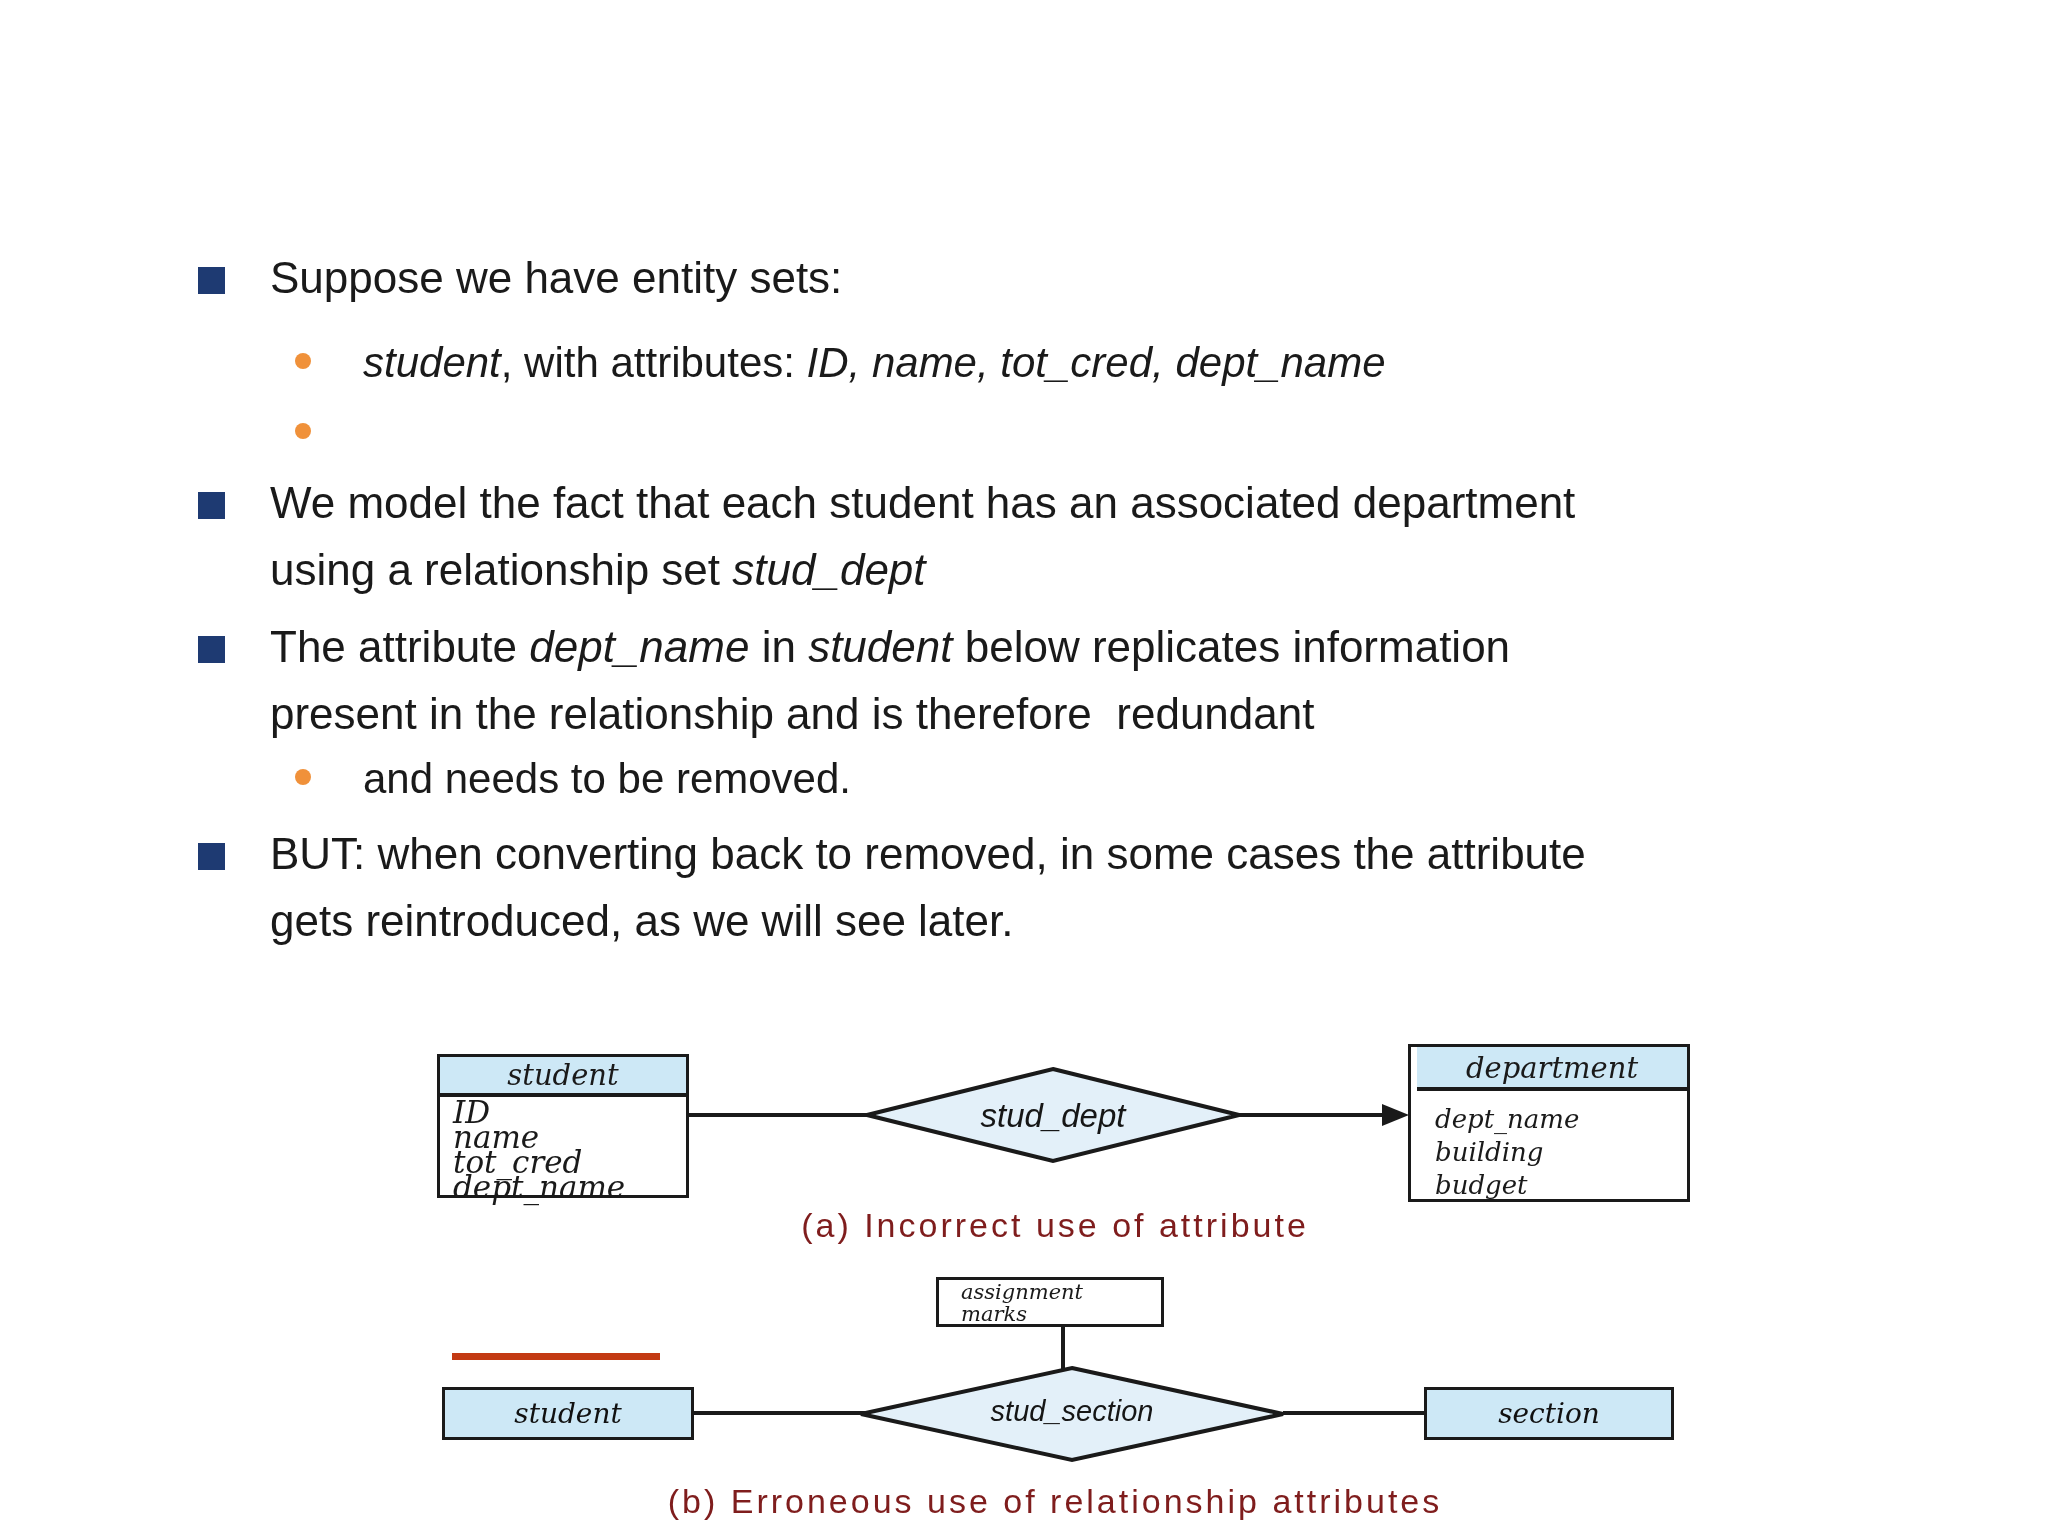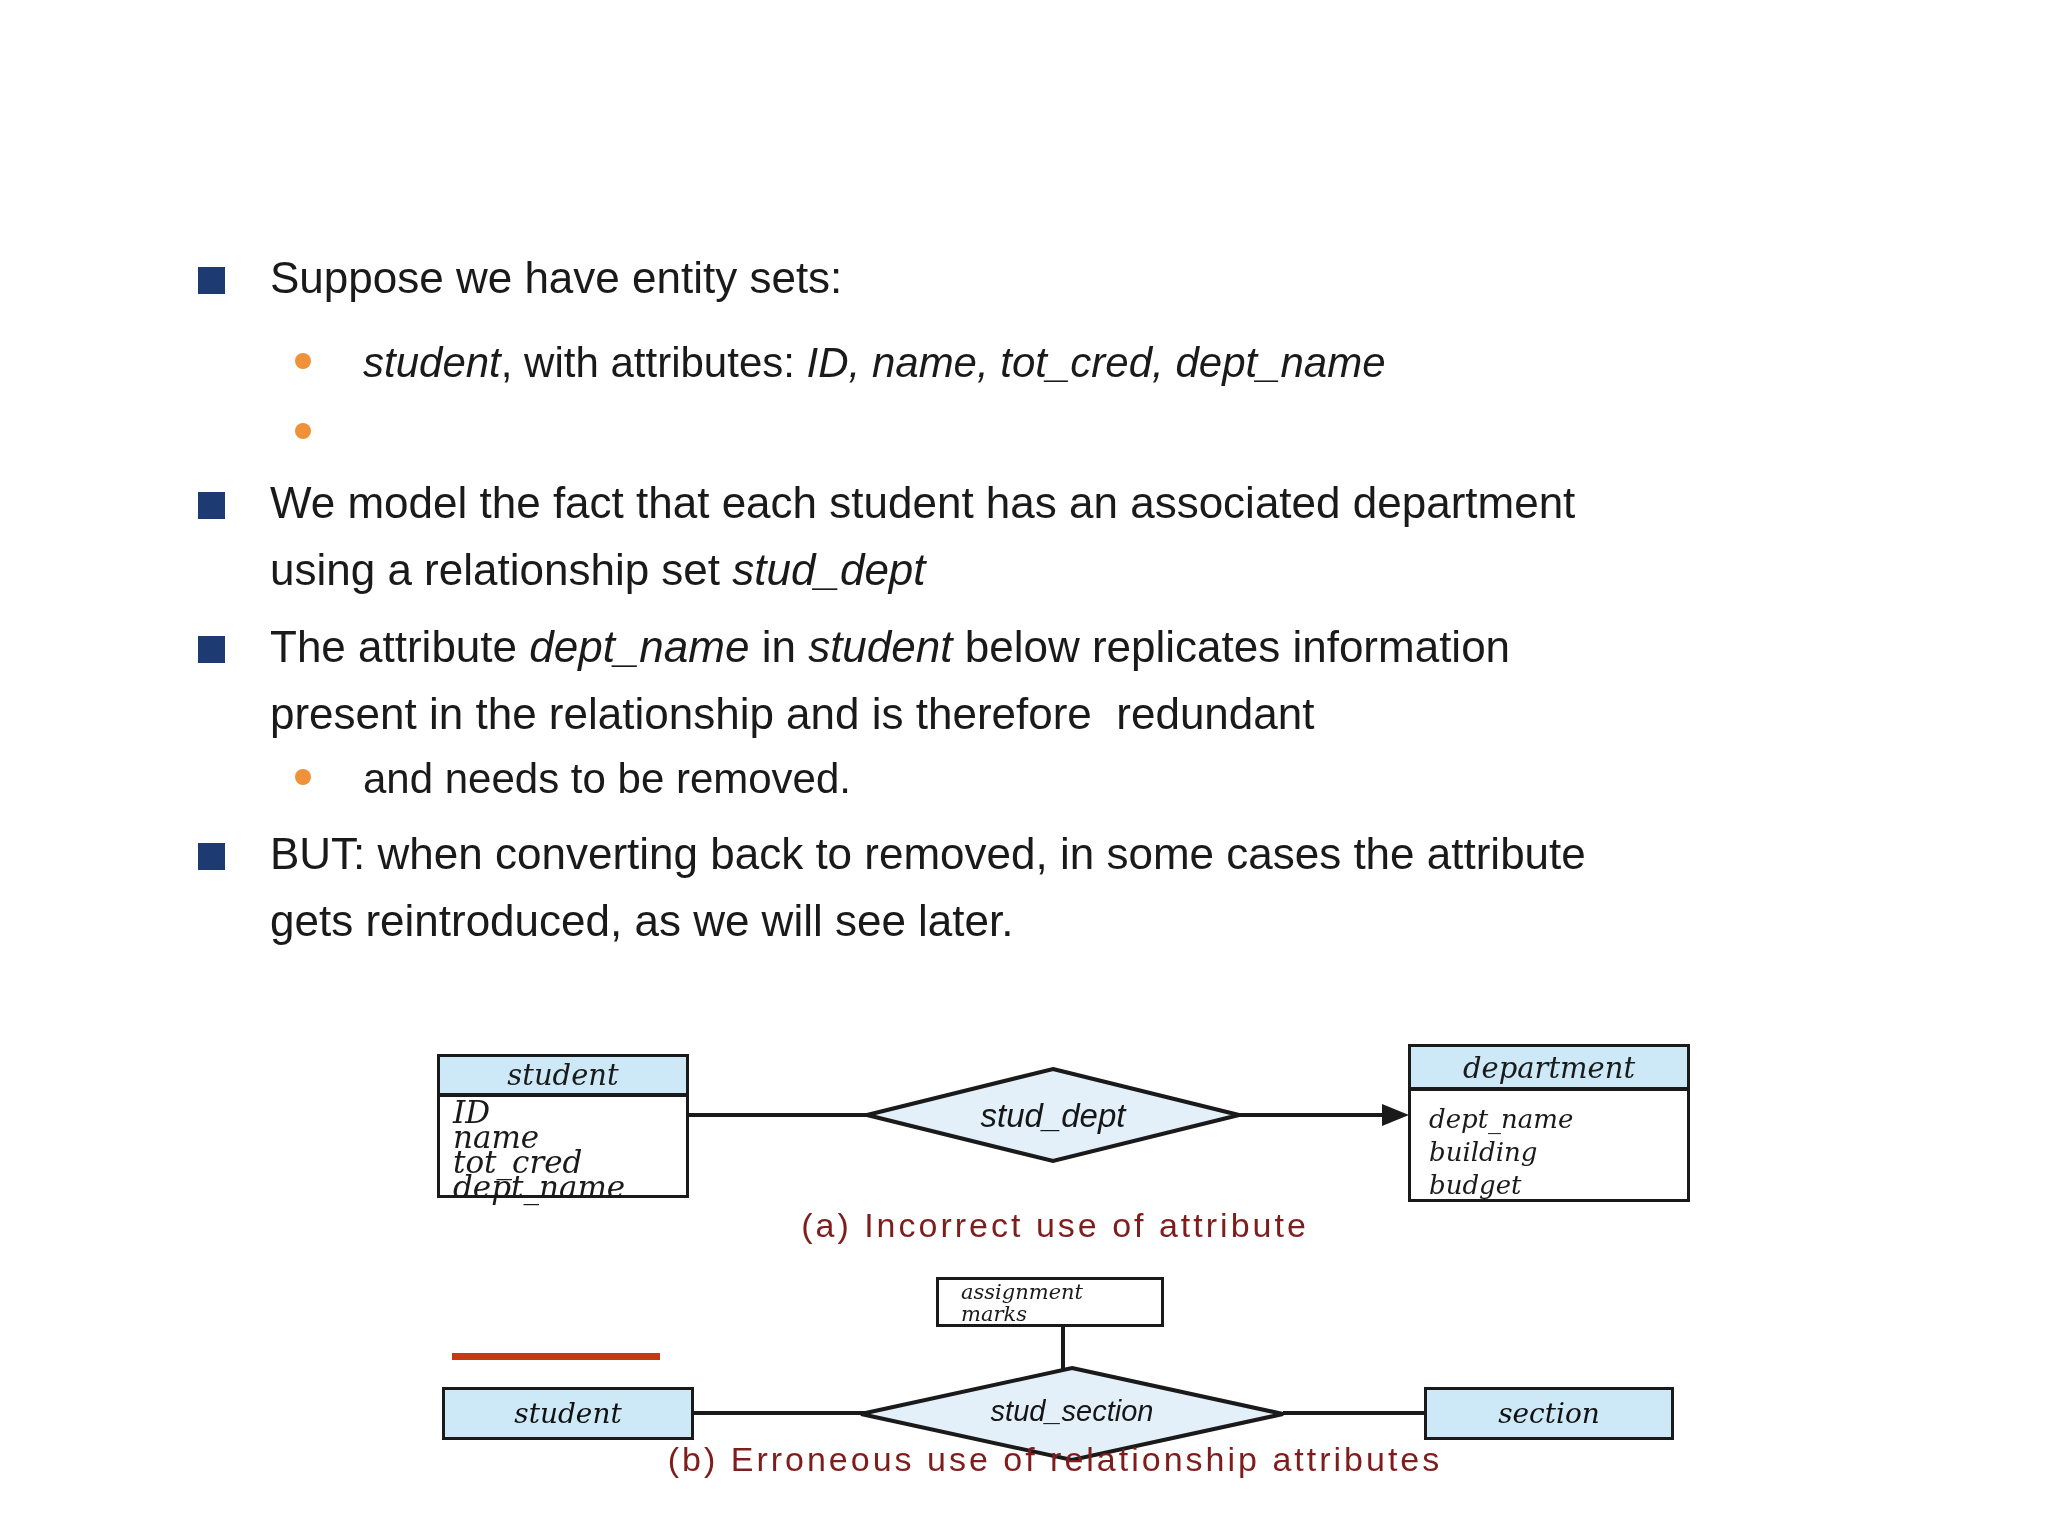--- a/index.html
+++ b/index.html
@@ -93,21 +93,21 @@
   <div class="conn" style="left:687px;top:1113px;width:182px;height:4px;"></div>
 
   <svg style="left:863px;top:1065px;" width="380" height="100">
     <polygon points="190,4 376,50 190,96 4,50" fill="#e3f0f9" stroke="#1a1a1a" stroke-width="4"></polygon>
   </svg>
   <div class="dlabel" style="left:863px;top:1097px;width:380px;font-size:33px;">stud_dept</div>
 
   <div class="conn" style="left:1239px;top:1113px;width:150px;height:4px;"></div>
   <div class="arrowhead" style="left:1382px;top:1104px;"></div>
 
-  <div class="ebox" style="left:1408px;top:1044px;width:282px;height:158px;">
+  <div class="ebox" style="left:1408px;top:1044px;width:282px;height:158px;padding-left:6px;">
     <div class="ehead" style="height:44px;font-size:29px;line-height:42px;">department</div>
     <div class="eattrs" style="padding:12px 0 0 18px;font-size:26px;line-height:33px;">
       <div>dept_name</div>
       <div>building</div>
       <div>budget</div>
     </div>
   </div>
 
   <div class="cap" style="left:430px;top:1206px;width:1250px;">(a) Incorrect use of attribute</div>
 
@@ -128,15 +128,15 @@
 
   <svg style="left:857px;top:1365px;" width="430" height="98">
     <polygon points="215,3 426,49 215,95 4,49" fill="#e3f0f9" stroke="#1a1a1a" stroke-width="4"></polygon>
   </svg>
   <div class="dlabel" style="left:857px;top:1395px;width:430px;font-size:29px;">stud_section</div>
 
   <div class="conn" style="left:1283px;top:1411px;width:141px;height:4px;"></div>
 
   <div class="fillbox" style="left:1424px;top:1387px;width:250px;height:53px;">section</div>
 
-  <div class="cap" style="left:430px;top:1440px;width:1250px;">(b) Erroneous use of relationship attributes</div>
+  <div class="cap" style="left:430px;top:1482px;width:1250px;">(b) Erroneous use of relationship attributes</div>
 
 </div>
 
 </body></html>

